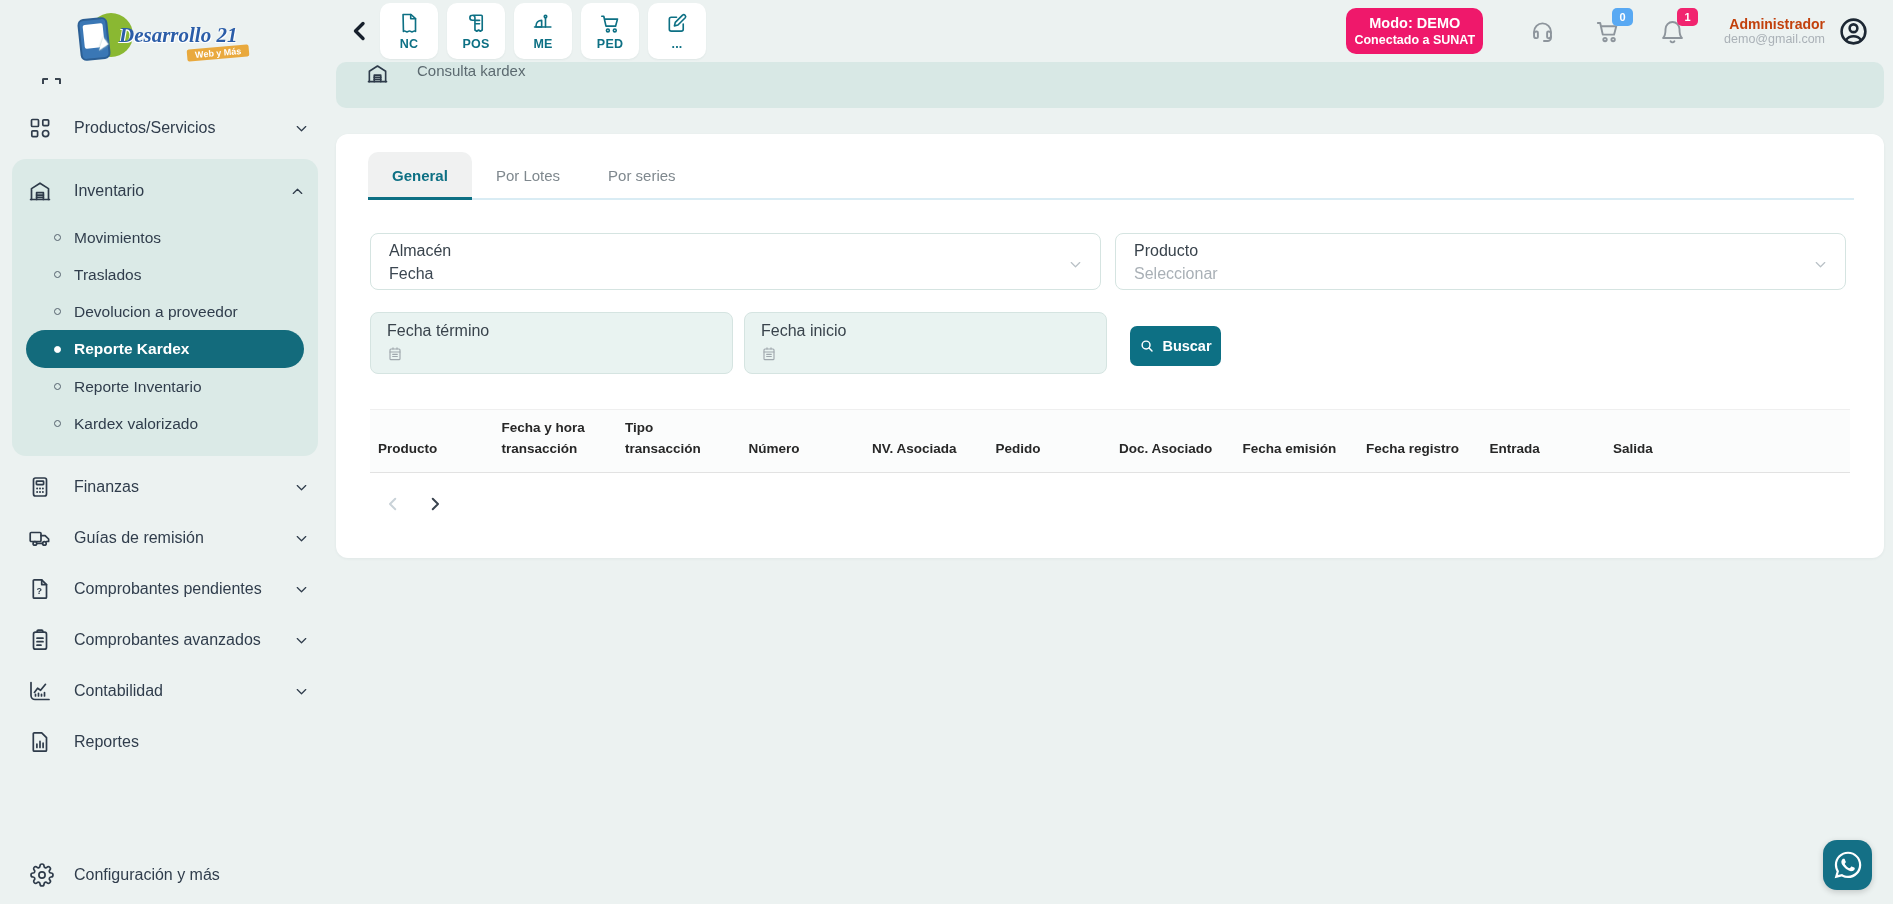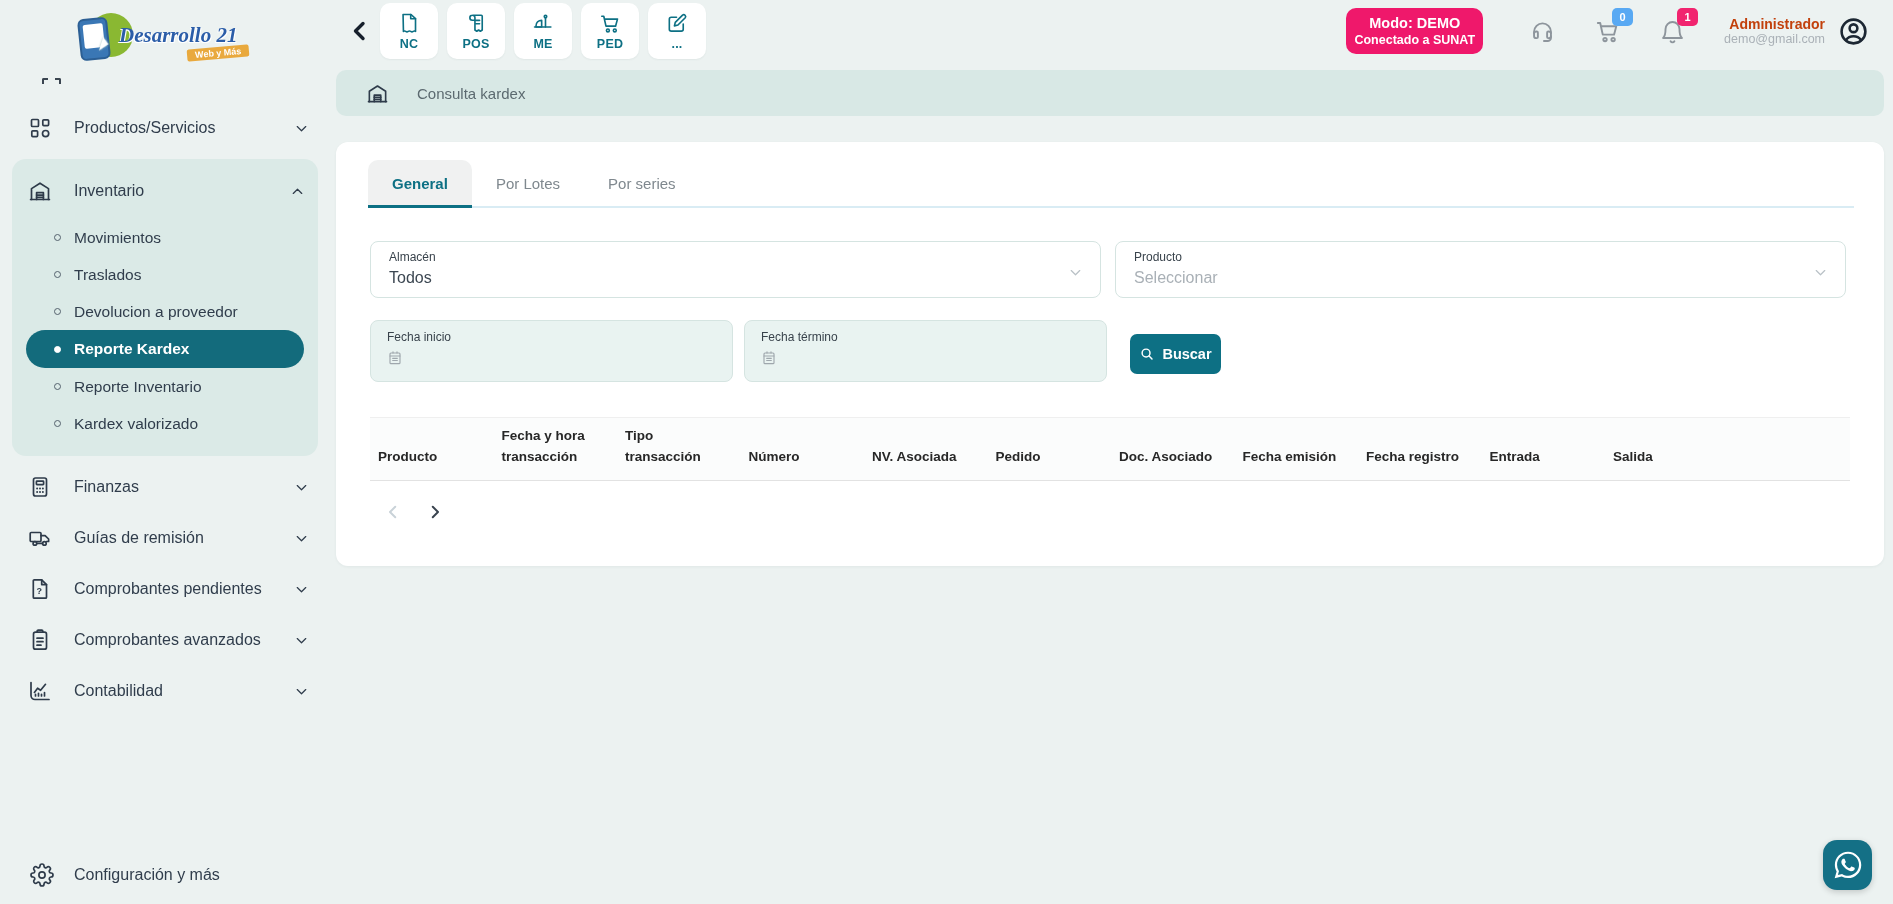--- a/index.html
+++ b/index.html
@@ -50,34 +50,34 @@
   .mode-badge .l2 { font-size:12.5px; font-weight:bold; margin-top:2px; }
   .top-icon { position:relative; width:27px; height:27px; color:#8d959c; margin-right:38px; background:none; border:none; cursor:pointer; padding:0; }
   .top-icon .badge { position:absolute; top:-10px; right:-12px; min-width:21px; height:18px; border-radius:5px; font-size:11px; font-weight:bold; color:#fff; display:flex; align-items:center; justify-content:center; padding:0 5px; }
   .badge.blue { background:var(--cart-badge,#58a9f3); }
   .badge.pink { background:var(--notification-badge,#f1246f); }
   .user-block { text-align:right; margin-right:13px; cursor:pointer; }
   .user-name { font-size:14px; font-weight:bold; color:#c2410c; }
   .user-email { font-size:12.5px; color:#aab1b7; }
   .avatar { width:31px; height:31px; color:#1c2733; background:none; border:none; cursor:pointer; padding:0; }
 
-  .breadcrumb { height:46px; background:var(--breadcrumb-bg,#d8e8e5); border-radius:10px; margin-top:8px; display:flex; align-items:center; padding-left:30px; }
+  .breadcrumb { height:46px; background:var(--breadcrumb-bg,#d8e8e5); border-radius:10px; display:flex; align-items:flex-start; padding-left:30px; }
   .breadcrumb .icon { width:23px; height:23px; color:#2e3b4a; margin-right:28px; }
   .breadcrumb-title { font-size:15px; color:#5c6a70; }
 
   .card { background:#fff; border-radius:12px; margin-top:26px; height:424px; box-shadow:0 1px 3px rgba(40,60,70,.06); }
   .tabs { display:flex; margin:18px 30px 0 32px; border-bottom:2px solid #d9ecf4; height:48px; }
   .tab { padding:0 24px; display:flex; align-items:center; justify-content:center; font-size:15px; color:#7f888e; cursor:pointer; position:relative; white-space:nowrap; }
   .tab.active { background:#f0f1f1; border-radius:10px 10px 0 0; color:var(--accent,#0d7084); font-weight:bold; }
   .tab.active::after { content:""; position:absolute; left:0; right:0; bottom:-2px; height:3px; background:var(--accent,#0d7084); }
 
   .filters { padding:33px 38px 0 34px; }
   .filter-row { display:flex; gap:14px; }
   .select-field { flex:1; height:57px; background:#fff; border:1px solid #d5e4e1; border-radius:8px; padding:8px 18px; position:relative; cursor:pointer; }
-  .f-label { font-size:12px; color:#39434c; }
+  .f-label { font-size:16px; color:#39434c; }
   .f-value { font-size:16px; color:#3c4752; margin-top:5px; }
   .f-value.placeholder { color:#a9b0b6; }
   .select-chev { position:absolute; right:16px; top:22px; width:17px; height:17px; color:#b9c1c6; }
   .row2 { margin-top:22px; display:flex; gap:11px; }
   .date-field { width:363px; height:62px; background:var(--date-field-bg,#e9f3f1); border:1px solid #d5e4e1; border-radius:8px; padding:9px 16px; cursor:pointer; }
   .cal-icon { width:16px; height:16px; color:#9fa7ad; margin-top:6px; display:block; }
   .search-btn { margin-left:12px; margin-top:14px; width:91px; height:40px; background:var(--accent,#0d7084); color:#fff; border:none; border-radius:7px; font-size:14.5px; font-weight:bold; font-family:inherit; display:flex; align-items:center; justify-content:center; gap:7px; cursor:pointer; }
   .search-btn .icon { width:16px; height:16px; }
 
   .table-head { margin:35px 34px 0 34px; display:grid; grid-template-columns:repeat(10,123.5px) 1fr; align-items:end; background:#fbfcfc; border-top:1px solid #efefef; border-bottom:1px solid #e2e2e2; min-height:58px; padding:8px 0 12px; }
@@ -245,20 +245,30 @@
               <path d="M6.4 13.4l3.2-4.2 3 2.1 4.9-6"></path>
               <path d="M7.5 17v-1.7M10.5 17v-2.7M13.5 17v-1.7M16.5 17v-3.5"></path>
             </svg>
           </span>
       <span class="label">Contabilidad</span>
       <span class="chev">
             <svg viewBox="0 0 24 24" fill="none" stroke="currentColor" stroke-width="1.7" stroke-linecap="round" stroke-linejoin="round">
               <path d="M6 9.2l6 6 6-6"></path>
             </svg>
           </span>
+    </div>
+        <div class="side-item">
+      <span class="icon">
+            <svg viewBox="0 0 24 24" fill="none" stroke="currentColor" stroke-width="1.7" stroke-linecap="round" stroke-linejoin="round">
+              <path d="M6.3 2.8h7.4l4.8 4.8v12.6a1 1 0 0 1-1 1H6.3a1 1 0 0 1-1-1V3.8a1 1 0 0 1 1-1z"></path>
+              <path d="M8.9 17.4v-3.4M12 17.4v-6M15.1 17.4v-4.4"></path>
+            </svg>
+          </span>
+      <span class="label">Reportes</span>
+
     </div>
       </nav>
     <div class="sidebar-footer">
       <span class="icon" data-icon="gear">
           <svg viewBox="0 0 24 24" fill="none" stroke="currentColor" stroke-width="1.7" stroke-linecap="round" stroke-linejoin="round">
             <circle cx="12" cy="12" r="3.1"></circle>
             <path d="M19.4 15a1.7 1.7 0 0 0 .34 1.87l.06.06a2 2 0 1 1-2.83 2.83l-.06-.06a1.7 1.7 0 0 0-1.87-.34 1.7 1.7 0 0 0-1 1.55V21a2 2 0 1 1-4 0v-.09a1.7 1.7 0 0 0-1-1.55 1.7 1.7 0 0 0-1.87.34l-.06.06a2 2 0 1 1-2.83-2.83l.06-.06a1.7 1.7 0 0 0 .34-1.87 1.7 1.7 0 0 0-1.55-1H3a2 2 0 1 1 0-4h.09a1.7 1.7 0 0 0 1.55-1 1.7 1.7 0 0 0-.34-1.87l-.06-.06a2 2 0 1 1 2.83-2.83l.06.06a1.7 1.7 0 0 0 1.87.34 1.7 1.7 0 0 0 1-1.55V3a2 2 0 1 1 4 0v.09a1.7 1.7 0 0 0 1 1.55 1.7 1.7 0 0 0 1.87-.34l.06-.06a2 2 0 1 1 2.83 2.83l-.06.06a1.7 1.7 0 0 0-.34 1.87v0a1.7 1.7 0 0 0 1.55 1H21a2 2 0 1 1 0 4h-.09a1.7 1.7 0 0 0-1.51 1z"></path>
           </svg>
         </span>
       <span>Configuración y más</span>
@@ -374,49 +384,49 @@
       <div class="tabs" id="tabs">
           <div class="tab active">General</div>
           <div class="tab">Por Lotes</div>
           <div class="tab">Por series</div>
         </div>
 
       <div class="filters">
         <div class="filter-row">
           <div class="select-field">
             <div class="f-label">Almacén</div>
-            <div class="f-value">Todos</div>
+            <div class="f-value">Fecha</div>
             <span class="select-chev" data-icon="chevron-down">
                 <svg viewBox="0 0 24 24" fill="none" stroke="currentColor" stroke-width="1.7" stroke-linecap="round" stroke-linejoin="round">
                   <path d="M6 9.2l6 6 6-6"></path>
                 </svg>
               </span>
           </div>
           <div class="select-field">
             <div class="f-label">Producto</div>
             <div class="f-value placeholder">Seleccionar</div>
             <span class="select-chev" data-icon="chevron-down">
                 <svg viewBox="0 0 24 24" fill="none" stroke="currentColor" stroke-width="1.7" stroke-linecap="round" stroke-linejoin="round">
                   <path d="M6 9.2l6 6 6-6"></path>
                 </svg>
               </span>
           </div>
         </div>
         <div class="row2">
           <div class="date-field">
-            <div class="f-label">Fecha inicio</div>
+            <div class="f-label">Fecha término</div>
             <span class="cal-icon" data-icon="calendar">
                 <svg viewBox="0 0 24 24" fill="none" stroke="currentColor" stroke-width="1.7" stroke-linecap="round" stroke-linejoin="round">
                   <rect x="4.5" y="4.5" width="15" height="16" rx="1.5"></rect>
                   <path d="M4.5 9h15M9 4.5V2.8M15 4.5V2.8M8.5 12.5h7M8.5 15.8h7"></path>
                 </svg>
               </span>
           </div>
           <div class="date-field">
-            <div class="f-label">Fecha término</div>
+            <div class="f-label">Fecha inicio</div>
             <span class="cal-icon" data-icon="calendar">
                 <svg viewBox="0 0 24 24" fill="none" stroke="currentColor" stroke-width="1.7" stroke-linecap="round" stroke-linejoin="round">
                   <rect x="4.5" y="4.5" width="15" height="16" rx="1.5"></rect>
                   <path d="M4.5 9h15M9 4.5V2.8M15 4.5V2.8M8.5 12.5h7M8.5 15.8h7"></path>
                 </svg>
               </span>
           </div>
           <button class="search-btn">
             <span class="icon" data-icon="search">
                 <svg viewBox="0 0 24 24" fill="none" stroke="currentColor" stroke-width="2.2" stroke-linecap="round" stroke-linejoin="round">

